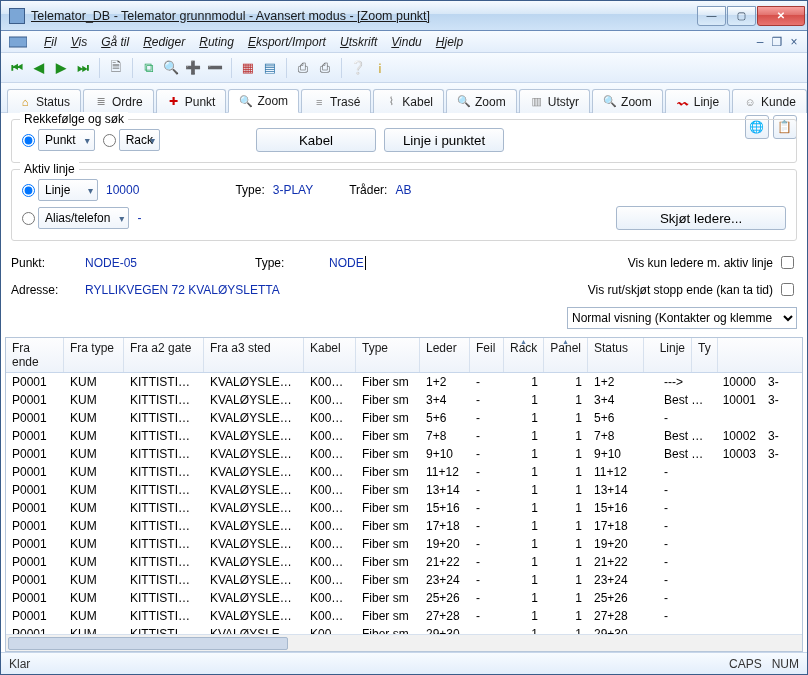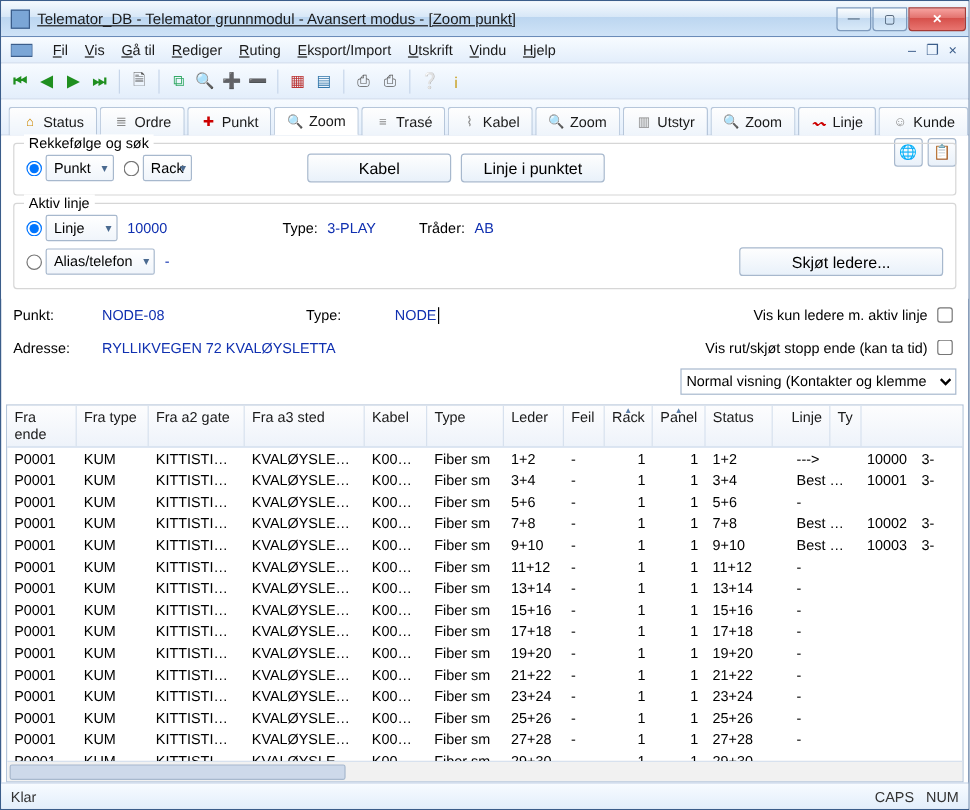--- a/index.html
+++ b/index.html
@@ -9,21 +9,21 @@
   .titlebar { height: 30px; background: linear-gradient(to bottom, #f5fafe 0%, #d7e7f7 45%, #bcd6f0 46%, #cfe3f7 100%); display: flex; align-items: center; padding: 0 0 0 8px; border-bottom: 1px solid #6a8bb8; }
   .titlebar .icon-slot { width: 16px; height: 16px; background: #7ba6d6; border: 1px solid #3b5d8a; margin-right: 6px; }
   .titlebar .title { flex: 1; color: #1a1a1a; font-size: 12.5px; text-decoration: underline; }
   .win-btns { display: flex; height: 20px; margin-right: 2px; }
   .win-btn { width: 29px; height: 20px; margin-left: 0; border: 1px solid #7f9bbd; background: linear-gradient(to bottom,#fdfefe,#dbe9f7 45%,#c5dbf1 46%,#d9eaf9); border-radius: 0 0 3px 3px; display:flex;align-items:center;justify-content:center; font-size:10px; color:#2b3f55;}
   .win-btn + .win-btn { margin-left: 1px; }
   .win-btn.close { width: 48px; background: linear-gradient(to bottom,#f7a3a0,#e2716d 45%,#d6504b 46%,#e87570); border-color:#a53a35; color:#fff; font-weight:bold; }
   
   .menubar { height: 22px; background: linear-gradient(#f7fbff,#e3eefb); display: flex; align-items: center; padding-left: 6px; border-bottom:1px solid #c7d6ea; }
   .menubar .app-icon { width: 22px; height: 16px; margin-right: 8px; display:flex;align-items:center;justify-content:center; }
-  .menu-item { padding: 2px 7px; color: #1a1a1a; cursor: default; }
+  .menu-item { padding: 2px 7px; color: #1a1a1a; cursor: default; font-style: italic; }
   .menu-item u { text-decoration: underline; }
   .mdi-btns { margin-left: auto; display:flex; gap:3px; padding-right:6px; color:#3b5d8a;}
   .mdi-btns span { width:14px; text-align:center; cursor:pointer;}
   
   .toolbar { height: 30px; background: linear-gradient(#f7fbff,#e3eefb); border-bottom: 1px solid #c7d6ea; display:flex; align-items:center; padding: 0 6px; gap:2px;}
   .tb-btn { width:20px; height:20px; display:flex; align-items:center; justify-content:center; font-size:13px; color:#1f5f1f; border:1px solid transparent; }
   .tb-sep { width:1px; height:20px; background:#c7d6ea; margin: 0 4px; }
   .tb-nav .tb-btn { color:#1f8f1f; font-weight:bold;}
   
   .tabbar { height: 30px; background: linear-gradient(#f7fbff,#e3eefb); border-bottom:1px solid #c7d6ea; display:flex; align-items:flex-end; padding: 0 6px; gap:2px; }
@@ -227,21 +227,21 @@
         <span class="link-val">-</span>
         <span style="flex:1"></span>
         <button class="btn" style="min-width:170px">Skjøt ledere...</button>
       </div>
     </div>
   </div>
 
   <div class="info-panel" style="position:relative;">
     <div class="info-line">
       <span class="lbl">Punkt:</span>
-      <span class="link-val">NODE-08</span>
+      <span class="link-val">NODE-05</span>
       <span style="flex:0 0 90px"></span>
       <span class="lbl">Type:</span>
       <span class="link-val" style="border-right:1px solid #000; padding-right:1px;">NODE</span>
       <div class="right-col">
         <label class="chk-row">
             <span>Vis kun ledere m. aktiv linje</span>
             <input type="checkbox" style="">
           </label>
       </div>
     </div>

